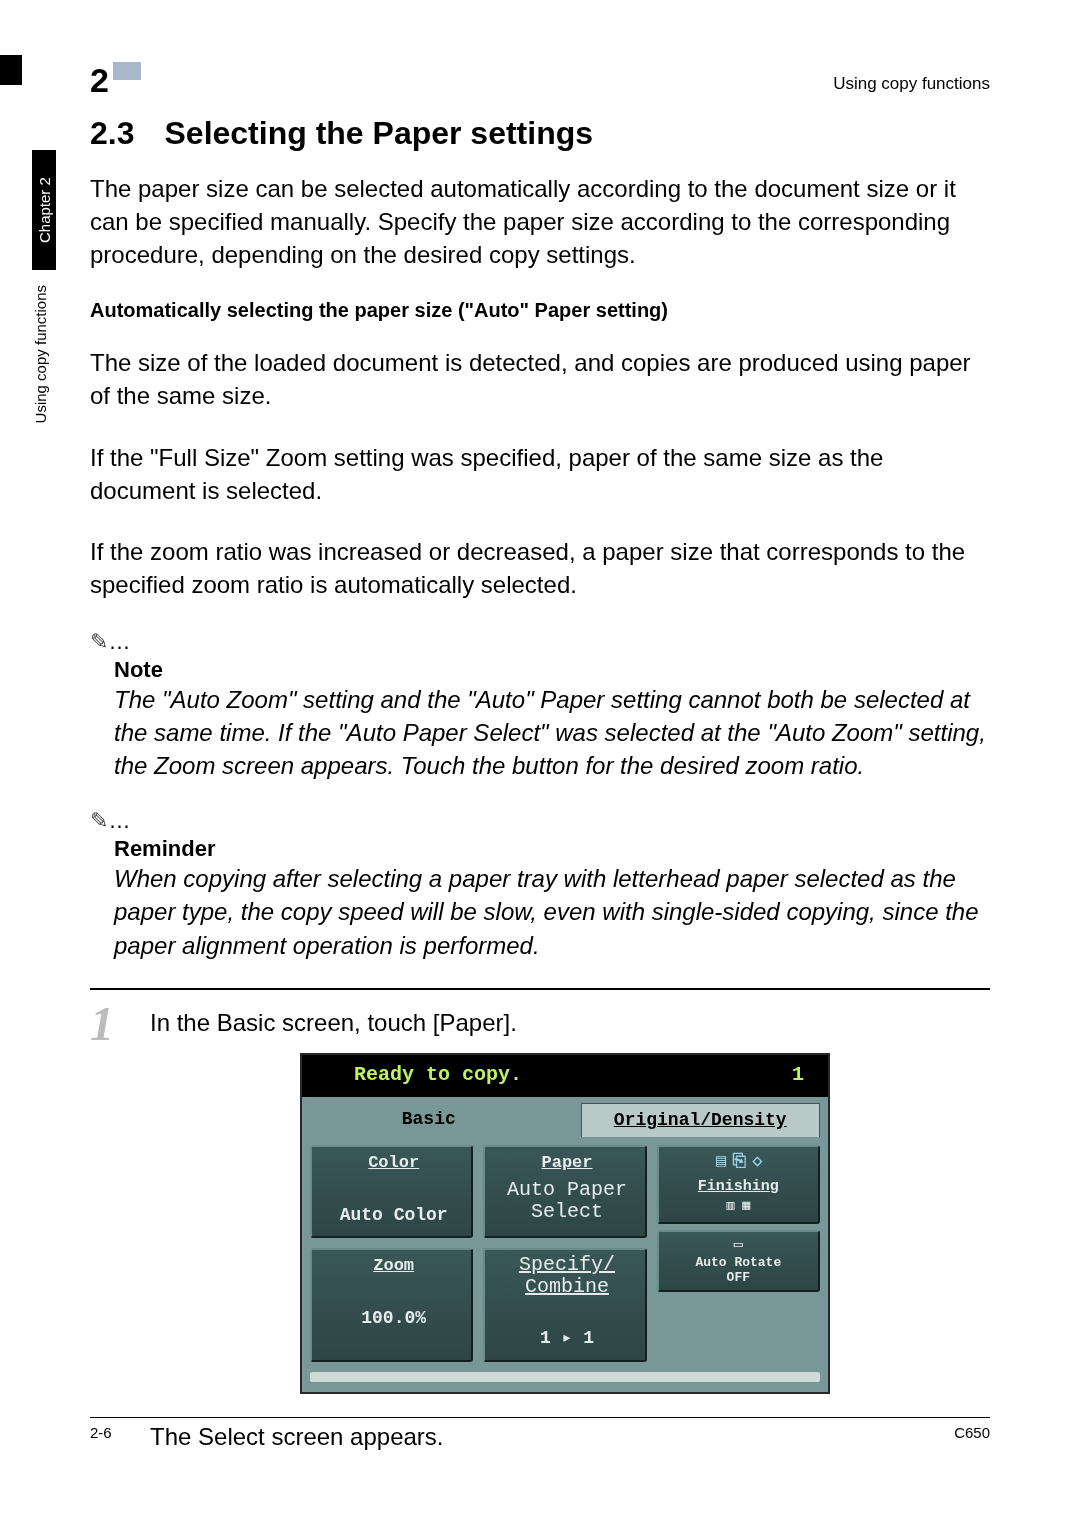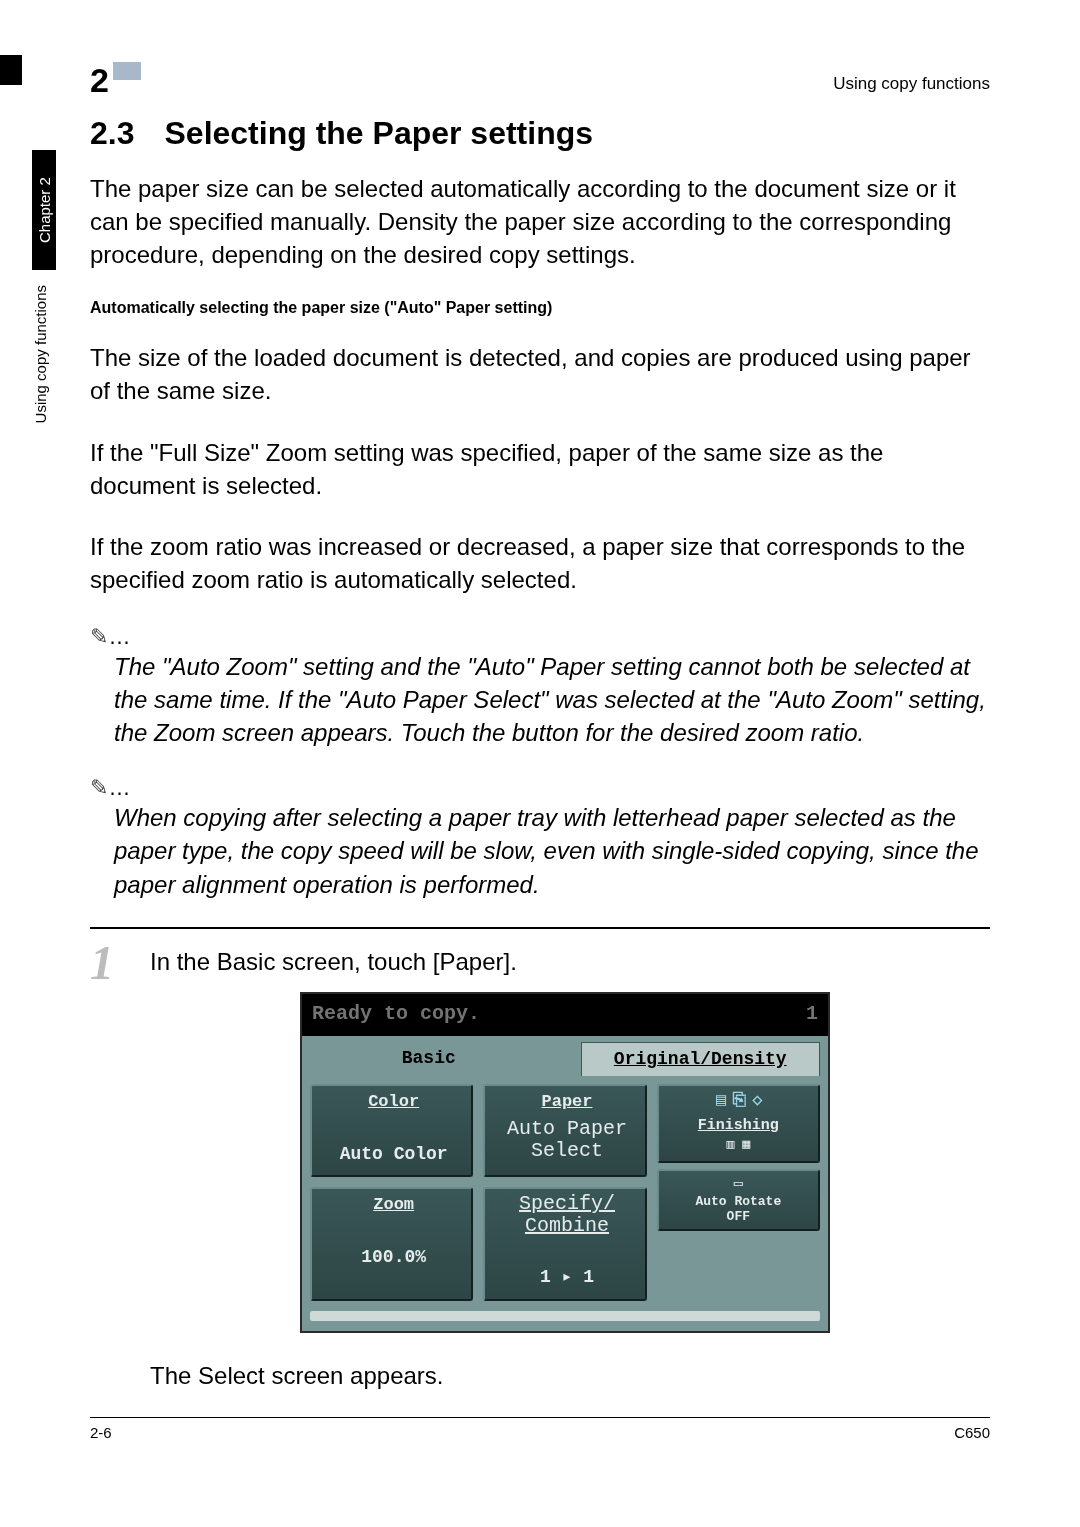--- a/index.html
+++ b/index.html
@@ -91,21 +91,21 @@
     h1 .secnum {
       display: inline-block;
       margin-right: 30px;
     }
     .para {
       font-size: 24px;
       line-height: 1.38;
       margin-bottom: 28px;
     }
     h2 {
-      font-size: 16px;
+      font-size: 20px;
       font-weight: bold;
       margin-top: 10px;
       margin-bottom: 24px;
     }
     .note-block {
       margin-top: 8px;
       margin-bottom: 26px;
     }
     .note-icon {
       font-size: 22px;
@@ -161,27 +161,28 @@
     
     .ui {
       width: 530px;
       background: #000;
       border: 2px solid #2a2a2a;
       font-family: 'Courier New', monospace;
       color: #e8e8e8;
     }
     .ui-titlebar {
       background: #000;
-      color: #737373;
+      color: #bef264;
       font-size: 20px;
-      padding: 6px 10px 8px 10px;
+      padding: 6px 24px 8px 10px;
       display: flex;
       justify-content: space-between;
       font-family: 'Courier New', monospace;
       font-weight: bold;
+      margin-left: 42px;
     }
     .ui-body {
       background: #7a9797;
       padding: 6px 8px 10px 8px;
     }
     .ui-tabs {
       display: flex;
       gap: 6px;
       margin-bottom: 8px;
     }
@@ -312,35 +313,37 @@
   </div>
   <span class="header-text">Using copy functions</span>
 </div>
 
 <div class="content">
 
   <h1>
     <span class="secnum">2.3</span><span>Selecting the Paper settings</span>
   </h1>
 
-  <p class="para">The paper size can be selected automatically according to the document size or it can be specified manually. Density the paper size according to the corresponding procedure, depending on the desired copy settings.</p>
+  <p class="para">The paper size can be selected automatically according to the document size or it can be specified manually. Specify the paper size according to the corresponding procedure, depending on the desired copy settings.</p>
 
   <h2>Automatically selecting the paper size ("Auto" Paper setting)</h2>
 
   <p class="para">The size of the loaded document is detected, and copies are produced using paper of the same size.</p>
   <p class="para">If the "Full Size" Zoom setting was specified, paper of the same size as the document is selected.</p>
   <p class="para">If the zoom ratio was increased or decreased, a paper size that corresponds to the specified zoom ratio is automatically selected.</p>
 
   <div class="note-block">
     <span class="note-icon">✎</span><span class="note-dots">…</span>
+    <div class="note-label">Note</div>
     <div class="note-body">The "Auto Zoom" setting and the "Auto" Paper setting cannot both be selected at the same time. If the "Auto Paper Select" was selected at the "Auto Zoom" setting, the Zoom screen appears. Touch the button for the desired zoom ratio.</div>
   </div>
 
   <div class="note-block">
     <span class="note-icon">✎</span><span class="note-dots">…</span>
+    <div class="note-label">Reminder</div>
     <div class="note-body">When copying after selecting a paper tray with letterhead paper selected as the paper type, the copy speed will be slow, even with single-sided copying, since the paper alignment operation is performed.</div>
   </div>
 
   <hr class="step-sep">
 
   <div class="step">
     <div class="step-num">1</div>
     <div class="step-body">
       <div>In the Basic screen, touch [Paper].</div>
 

